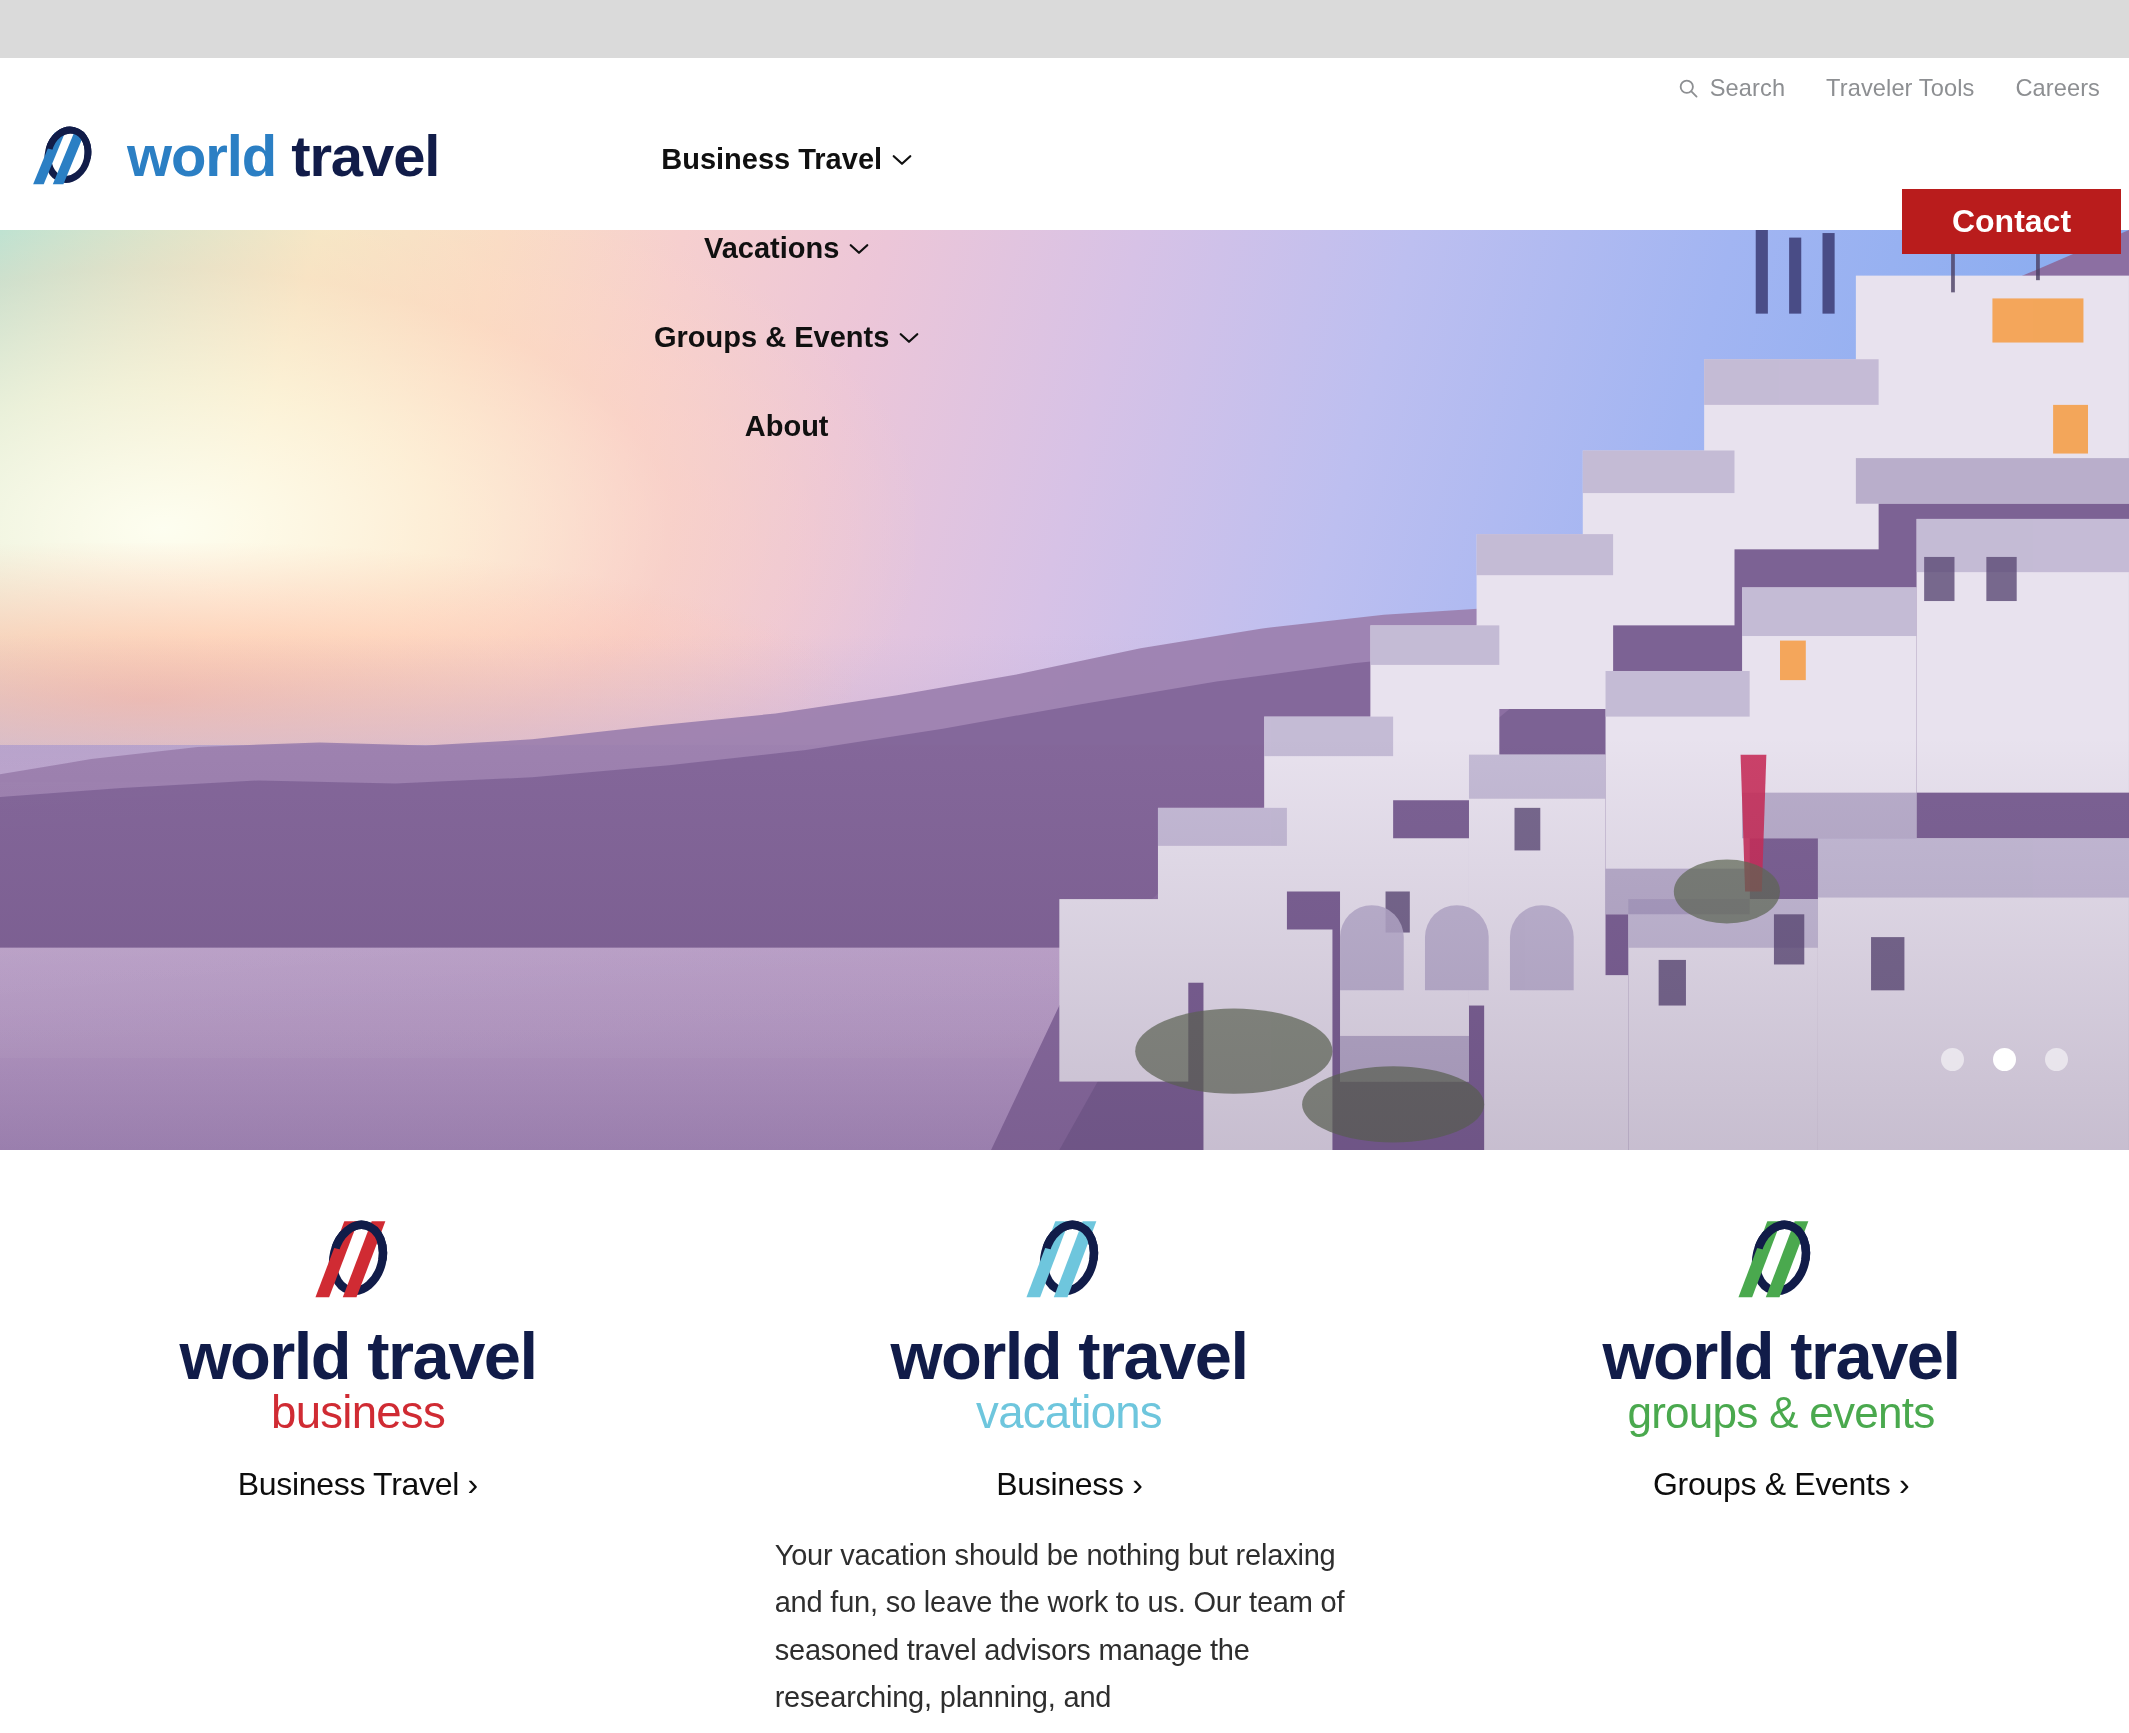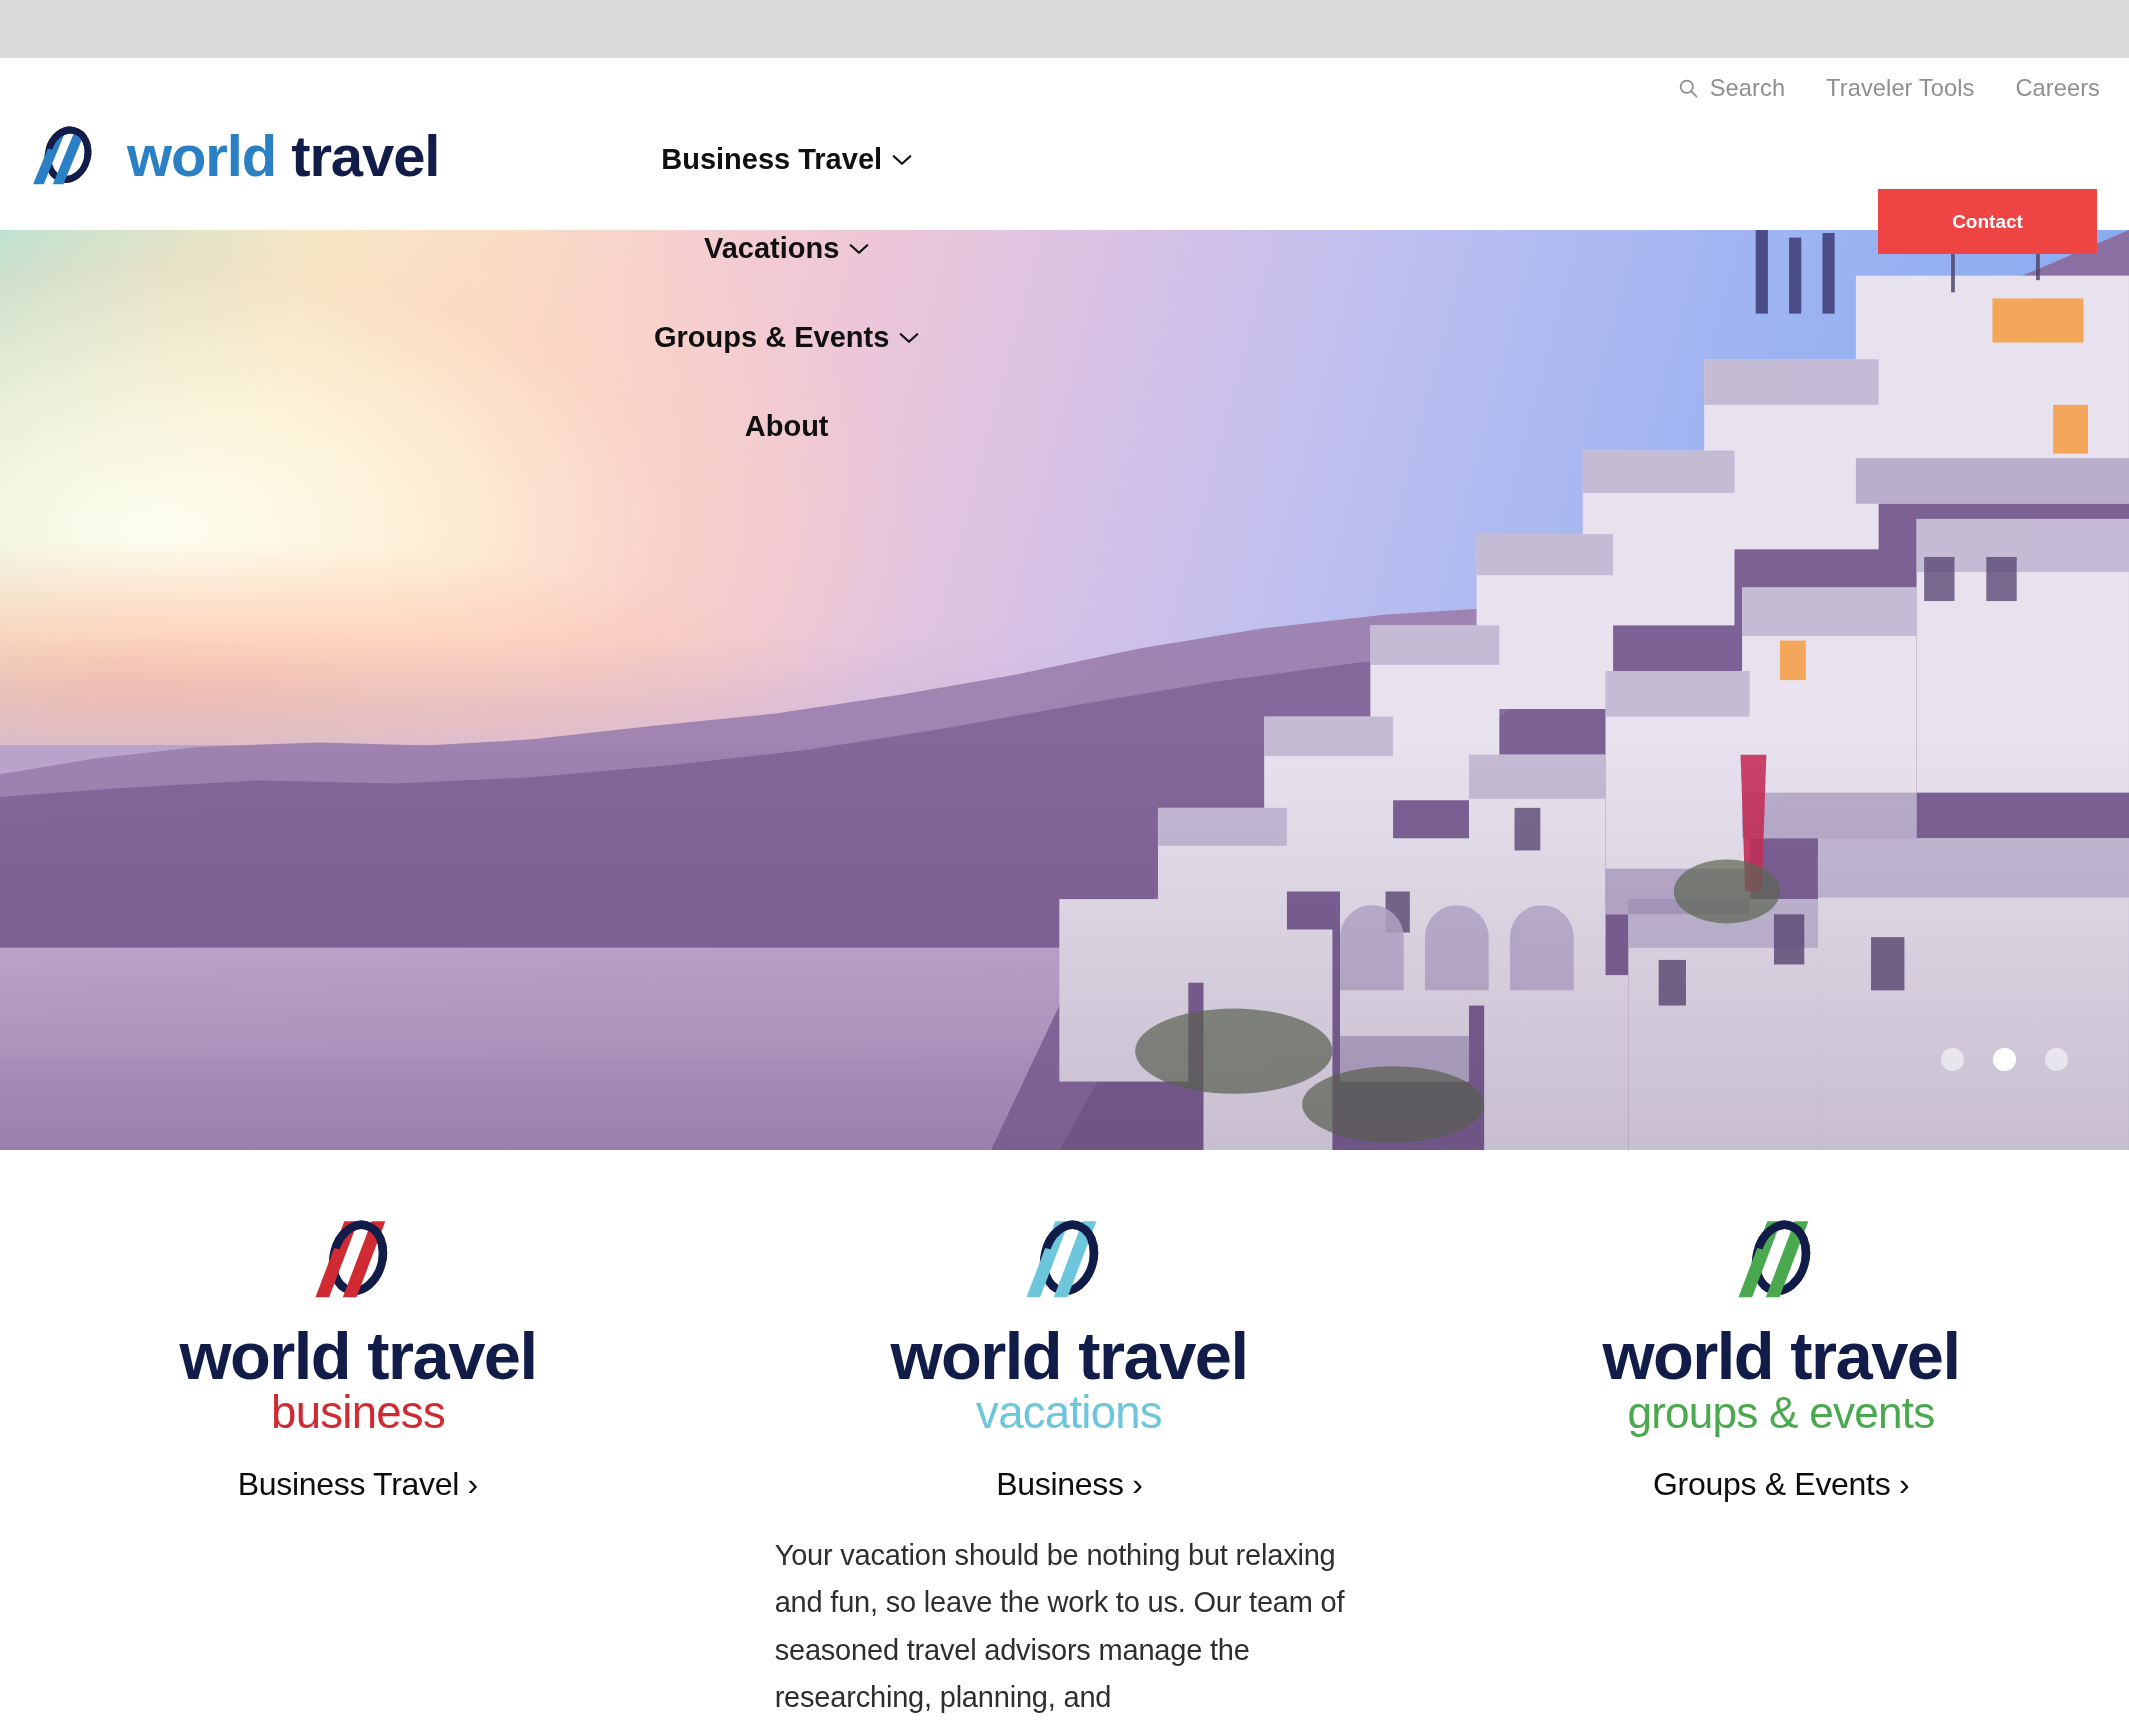--- a/index.html
+++ b/index.html
@@ -46,24 +46,24 @@
   .main-nav {
     position:absolute; left:654px; top:85px;
     display:flex; align-items:center; gap:56px;
     font-size:29px; font-weight:700; color:#101010;flex-direction:column;
   }
   .nav-item { display:flex; align-items:center; gap:10px; cursor:pointer; white-space:nowrap; }
   .caret { width:20px; height:12px; flex:none; display:block; }
 
   
   .contact-btn {
-    position:absolute; right:32px; top:131px;
+    position:absolute; right:8px; top:131px;
     width:219px; height:65px;
-    background:#ef4444; color:#ffffff;
-    font-size:19px; font-weight:700;
+    background:#b91c1c; color:#ffffff;
+    font-size:32px; font-weight:700;
     display:flex; align-items:center; justify-content:center;
     cursor:pointer; border:none;
     font-family:"Liberation Sans", sans-serif;
   }
 
   
   .hero {
     position:absolute; left:0; top:230px; width:2129px; height:920px;
     overflow:hidden;
   }

